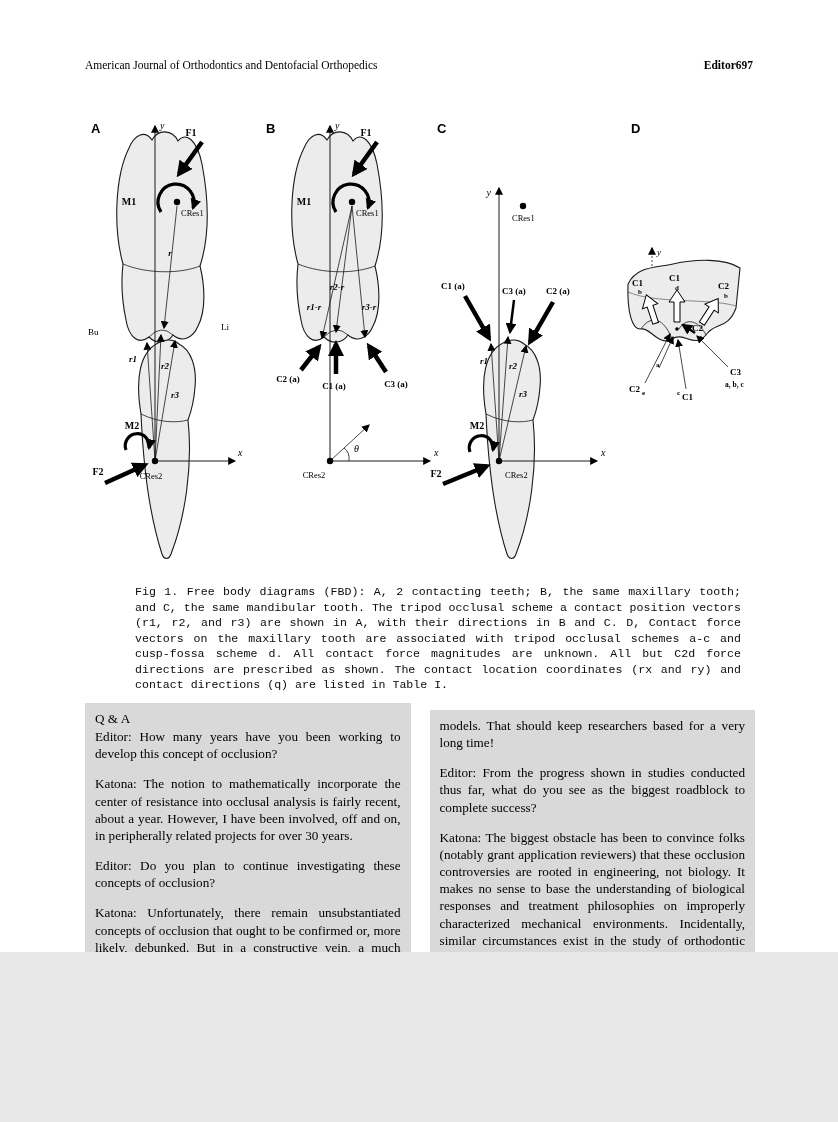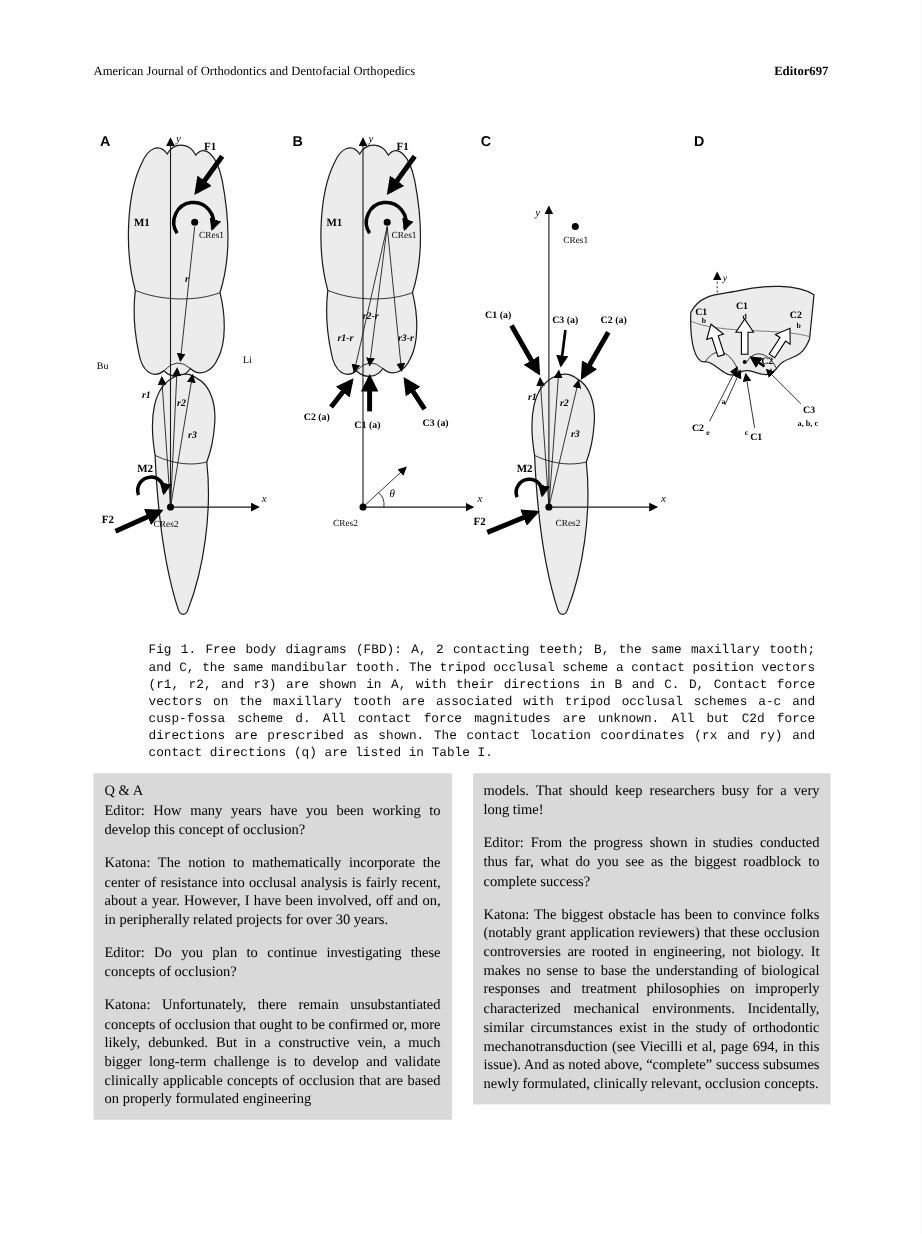--- a/index.html
+++ b/index.html
@@ -1,27 +1,27 @@
 <!DOCTYPE html>
 <html><head>
 <meta charset="utf-8">
 <style>
   *{box-sizing:border-box;margin:0;padding:0}
   html,body{background:#e8e8e8}
-  .page{position:relative;width:838px;height:1122px;margin:0 auto;background:#ffffff;
+  .page{position:relative;width:838px;height:952px;margin:0 auto;background:#ffffff;
         font-family:"Liberation Serif",serif;color:#000;overflow:hidden}
   .running-head{position:absolute;left:85px;top:57px;width:668px;display:flex;
         justify-content:space-between;align-items:flex-start;font-size:11.5px;line-height:1.4}
   .rh-right{font-weight:bold;white-space:nowrap}
   .rh-right .pg{}
   .fbd-figure{position:absolute;left:85px;top:116px;width:662px}
   .fbd-figure svg{display:block}
   .fig-caption{margin:8px 0 0 50px;width:606px;font-family:Liberation Mono, monospace;
         font-size:11.6px;line-height:1.34;text-align:justify;color:#0a0a0a}
-  .qa{position:absolute;left:85px;top:703px;width:670px;display:flex;gap:19px;align-items:flex-start}
+  .qa{position:absolute;left:85px;top:703px;width:670px;display:flex;gap:19px;align-items:center}
   .qa-col{width:327px;background:#d9d9d9;padding:7px 10px 11px;font-size:13.2px;
         line-height:1.3;text-align:justify}
   .qa-title{margin-bottom:1px}
   .qa-col p{margin:0 0 13px}
   .qa-col p:last-child{margin-bottom:0}
 
   
   svg text{font-family:"Liberation Serif",serif;fill:#000}
   .panel{font-family:"Liberation Sans",sans-serif;font-weight:bold;font-size:13px}
   .ax{font-style:italic;font-size:10px}
@@ -228,19 +228,19 @@
 
   <section class="qa">
     <div class="qa-col">
       <div class="qa-title">Q &amp; A</div>
       <p>Editor: How many years have you been working to develop this concept of occlusion?</p>
       <p>Katona: The notion to mathematically incorporate the center of resistance into occlusal analysis is fairly recent, about a year. However, I have been involved, off and on, in peripherally related projects for over 30 years.</p>
       <p>Editor: Do you plan to continue investigating these concepts of occlusion?</p>
       <p>Katona: Unfortunately, there remain unsubstantiated concepts of occlusion that ought to be confirmed or, more likely, debunked. But in a constructive vein, a much bigger long-term challenge is to develop and validate clinically applicable concepts of occlusion that are based on properly formulated engineering</p>
     </div>
     <div class="qa-col">
-      <p>models. That should keep researchers busy for a very long time!</p>
+      <p>models. That should keep researchers based for a very long time!</p>
       <p>Editor: From the progress shown in studies conducted thus far, what do you see as the biggest roadblock to complete success?</p>
       <p>Katona: The biggest obstacle has been to convince folks (notably grant application reviewers) that these occlusion controversies are rooted in engineering, not biology. It makes no sense to base the understanding of biological responses and treatment philosophies on improperly characterized mechanical environments. Incidentally, similar circumstances exist in the study of orthodontic mechanotransduction (see Viecilli et al, page 694, in this issue). And as noted above, “complete” success subsumes newly formulated, clinically relevant, occlusion concepts.</p>
     </div>
   </section>
 
 </div>
 
 </body></html>

